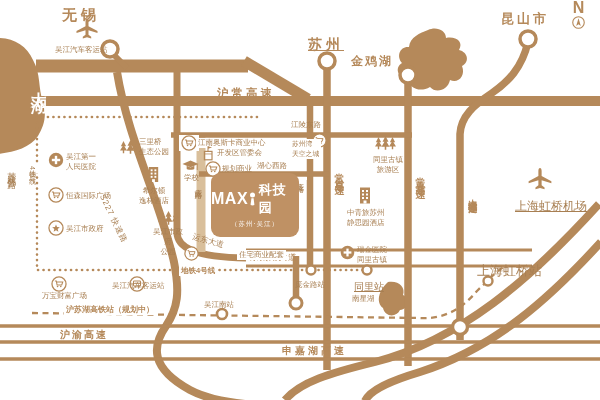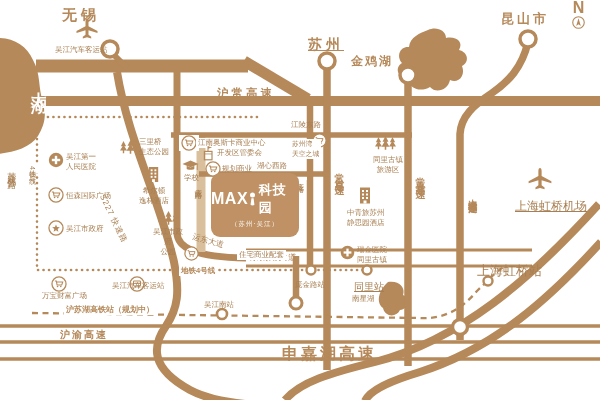--- a/index.html
+++ b/index.html
@@ -158,21 +158,21 @@
   <svg class="ic" style="left:527px;top:166px;" width="26" height="26">
       <use href="#i-plane"></use>
     </svg>
   <div class="lbl" style="left:515px;top:199px;font-size:12px;text-decoration:underline;">上海虹桥机场</div>
 
   <div class="lbl exp" style="left:217px;top:86px;font-size:11.5px;letter-spacing:3px;">沪常高速</div>
   <div class="lbl v exp onwhite" style="left:331px;top:165px;font-size:10px;letter-spacing:4px;">常台高速</div>
   <div class="lbl v exp onwhite" style="left:412px;top:169px;font-size:10px;letter-spacing:4px;">常嘉高速</div>
   <div class="lbl v exp onwhite" style="left:464px;top:192px;font-size:9px;letter-spacing:1px;">上海绕城高速</div>
   <div class="lbl exp" style="left:60px;top:328px;font-size:10px;letter-spacing:2px;text-align:center;">沪渝高速</div>
-  <div class="lbl exp" style="left:242px;top:344px;font-size:16px;letter-spacing:3px;padding-left:40px;">申嘉湖高速</div>
+  <div class="lbl exp" style="left:242px;top:344px;font-size:10px;letter-spacing:3px;padding-left:40px;">申嘉湖高速</div>
 
   <div class="lbl" style="left:106px;top:193px;transform:rotate(64deg);transform-origin:0 0;font-size:8px;letter-spacing:1px;white-space:nowrap;">S227 快速路</div>
   <div class="lbl v" style="left:5px;top:165px;font-size:9px;">苏震桃公路</div>
   <div class="lbl" style="left:291px;top:120px;font-size:7.5px;">江陵东路</div>
   <div class="lbl" style="left:257px;top:161px;font-size:7.5px;">湖心西路</div>
   <div class="lbl v" style="left:193px;top:183px;font-size:7.5px;letter-spacing:1px;">庞南路</div>
   <div class="lbl v onwhite" style="left:293px;top:177px;font-size:7.5px;letter-spacing:1px;">庞金路</div>
   <div class="lbl" style="left:250px;top:252px;font-size:8.5px;letter-spacing:1px;color:#b5895a;">东太湖大道</div>
   <div class="lbl" style="left:194px;top:232px;transform:rotate(16deg);transform-origin:0 0;font-size:8px;white-space:nowrap;">运东大道</div>
 

